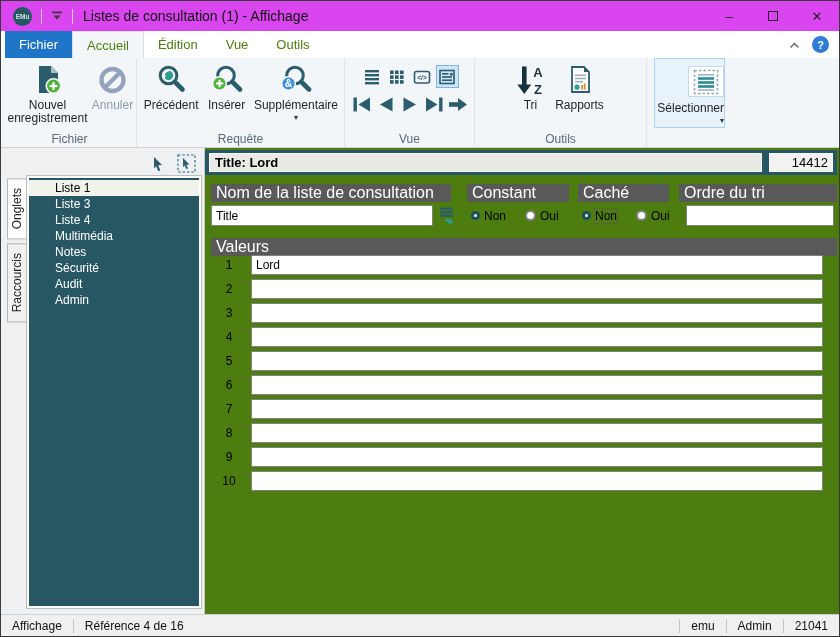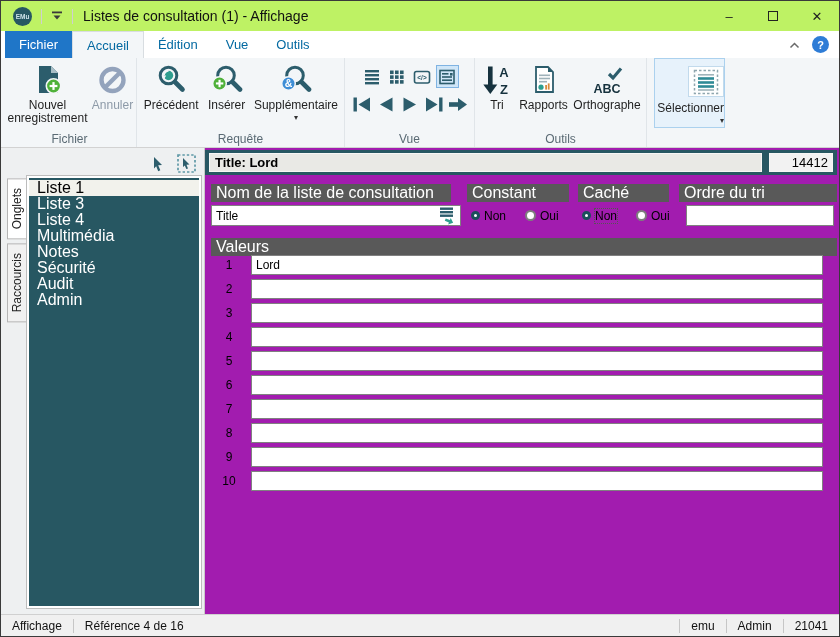--- a/index.html
+++ b/index.html
@@ -1,34 +1,34 @@
 <!DOCTYPE html>
 <html><head>
 <meta charset="utf-8">
 <style>
   * { margin:0; padding:0; box-sizing:border-box; }
   body { background:#888; font-family:"Liberation Sans", sans-serif; }
   .window { position:relative; width:840px; height:637px; background:#fff;
             border:1px solid #3a3a3a; overflow:hidden; font-size:12px; color:#1a1a1a; }
 
   
-  .titlebar { height:30px; display:flex; align-items:center; padding-left:12px; background:#bef264; }
+  .titlebar { height:30px; display:flex; align-items:center; padding-left:12px; background:#d946ef; }
   .applogo { width:19px; height:19px; border-radius:50%; background:#275762; color:#cfe3e8;
              font-size:6.5px; font-weight:bold; display:flex; align-items:center; justify-content:center; flex:0 0 auto; }
   .tsep { width:1px; height:15px; background:#cfcfcf; margin:0 9px; }
   .qat { display:flex; align-items:center; }
   .wtitle { font-size:14px; color:#111; margin-left:1px; white-space:nowrap; }
   .wbtns { margin-left:auto; display:flex; height:30px; }
   .wbtn { width:44px; height:30px; display:flex; align-items:center; justify-content:center;
           font-size:13px; color:#222; cursor:default; }
   .maxbox { width:10px; height:10px; border:1.3px solid #222; display:block; }
 
   
   .tabrow { height:27px; background:#fff; display:flex; align-items:stretch; position:relative; }
-  .rtab { padding:0 14px; display:flex; align-items:center; font-size:13px; color:#0369a1; }
+  .rtab { padding:0 14px; display:flex; align-items:center; font-size:13px; color:#4d7c0f; }
   .rtab.file { background:#1F76C8; color:#fff; margin-left:4px; }
   .rtab.active { background:#f3f6f8; border:1px solid #d8dde1; border-bottom:none; }
   .tab-extra { position:absolute; right:10px; top:0; height:27px; display:flex; align-items:center; gap:12px; }
   .helpbtn { width:17px; height:17px; border-radius:50%; background:#2E7CD6; color:#fff;
              font-size:11px; font-weight:bold; display:flex; align-items:center; justify-content:center; }
 
   
   .ribbon { height:90px; background:#f3f6f8; border-bottom:1px solid #d2d2d2; display:flex; padding-left:2px; }
   .rgroup { position:relative; display:flex; align-items:flex-start; justify-content:center;
             padding:4px 3px 16px; border-right:1px solid #e0e5e9; }
@@ -53,24 +53,24 @@
   
   .content { position:absolute; top:147px; bottom:22px; left:0; right:0; display:flex; }
   .leftcol { width:204px; background:#eef0f1; position:relative; border-right:1px solid #c9c9c9; }
   .selicons { position:absolute; top:6px; right:8px; display:flex; gap:11px; align-items:center; }
   .vtabs { position:absolute; left:6px; top:30px; width:20px; }
   .vtab { writing-mode:vertical-rl; transform:rotate(180deg); background:#f1f1f1; border:1px solid #b5b5b5;
           padding:9px 2px; font-size:12px; color:#222; margin-bottom:4px; text-align:center; width:20px; }
   .vtab.active { background:#fff; }
   .panel { position:absolute; left:26px; top:28px; right:3px; bottom:6px; background:#275762;
            border:2px solid #fff; outline:1px solid #bdbdbd; padding-top:2px; overflow:hidden; }
-  .pitem { height:16px; line-height:16px; padding-left:8px; color:#fff; font-size:16px; white-space:nowrap; }
+  .pitem { height:16px; line-height:16px; padding-left:26px; color:#fff; font-size:12px; white-space:nowrap; }
   .pitem.selected { background:#f2f2ec; color:#000; }
 
-  .main { flex:1; background:#a21caf; position:relative; }
+  .main { flex:1; background:#4d7c0f; position:relative; }
   .rheader { position:absolute; top:2px; left:0; right:2px; height:25px; background:#275762;
              display:flex; align-items:center; padding:0 4px; }
   .rfield1 { flex:1; height:19px; background:#e9e9e5; border:1px solid #f7f7f5; font-weight:bold;
              font-size:13px; line-height:17px; padding-left:5px; color:#000; }
   .rfield2 { width:64px; margin-left:7px; height:19px; background:#f2f2f2; border:1px solid #f7f7f5;
              font-size:13px; line-height:17px; text-align:right; padding-right:4px; color:#000; }
 
   .flabel { position:absolute; height:18px; background:#595959; color:#fff; font-size:16px;
             line-height:18px; padding-left:5px; }
   .tinput { position:absolute; top:57px; height:21px; border:1px solid #808080; font-size:12px;
@@ -285,27 +285,20 @@
           <path d="M20 3 L25 8 L20 8 Z" fill="#2C5D6C"></path>
           <rect x="11" y="10.5" width="11" height="1.6" fill="#9FB2BA"></rect>
           <rect x="11" y="13.7" width="11" height="1.6" fill="#9FB2BA"></rect>
           <rect x="11" y="16.9" width="8" height="1.6" fill="#9FB2BA"></rect>
           <circle cx="13" cy="23.2" r="2.6" fill="#2E9E8F"></circle>
           <rect x="17.2" y="21" width="1.8" height="4.6" fill="#D98A3C"></rect>
           <rect x="19.8" y="19.4" width="1.8" height="6.2" fill="#D98A3C"></rect>
         </svg>
         <span>Rapports</span>
       </div>
-      <div class="bigbtn" style="width:72px;">
-        <svg width="34" height="32" viewBox="0 0 34 32">
-          <path d="M19 10 L23 14 L31 4.5" stroke="#2C5D6C" stroke-width="3.2" fill="none"></path>
-          <text x="17" y="29" text-anchor="middle" font-size="12.5" font-weight="bold" fill="#16323E">ABC</text>
-        </svg>
-        <span>Orthographe</span>
-      </div>
       <div class="gcaption">Outils</div>
     </div>
 
     <div class="selectbtn">
       <div class="seliconbox">
         <svg width="26" height="26" viewBox="0 0 26 26">
           <rect x="1.5" y="1.5" width="23" height="23" fill="#fdfefe" stroke="#8FA6AE" stroke-width="1.5" stroke-dasharray="2.5 2"></rect>
           <rect x="5" y="5" width="16" height="1.6" fill="#9FB4BA"></rect>
           <rect x="5" y="8.2" width="16" height="2.6" fill="#2E8A96"></rect>
           <rect x="5" y="12.2" width="16" height="2.6" fill="#2E8A96"></rect>
@@ -353,21 +346,21 @@
       <div class="rheader">
         <div class="rfield1">Title: Lord</div>
         <div class="rfield2">14412</div>
       </div>
 
       <div class="flabel" style="top:36px; left:6px; width:240px;">Nom de la liste de consultation</div>
       <div class="flabel" style="top:36px; left:262px; width:102px;">Constant</div>
       <div class="flabel" style="top:36px; left:373px; width:91px;">Caché</div>
       <div class="flabel" style="top:36px; left:474px; width:158px;">Ordre du tri</div>
 
-      <input class="tinput" style="left: 6px; width: 250px;" value="Title">
+      <input class="tinput" style="left: 6px; width: 222px;" value="Title">
       <span style="position:absolute; top:58px; left:233px;">
         <svg width="20" height="20" viewBox="0 0 20 20">
           <rect x="2" y="1.5" width="13" height="2.4" fill="#2C5D6C"></rect>
           <rect x="2" y="5" width="13" height="2.4" fill="#2C5D6C"></rect>
           <rect x="2" y="8.5" width="13" height="2.4" fill="#2C5D6C"></rect>
           <polygon points="7,13.8 11.5,13.8 11.5,11.6 15.5,15.1 11.5,18.6 11.5,16.4 7,16.4" fill="#2E9E8F" transform="rotate(22 11 15)"></polygon>
         </svg>
       </span>
 
       <div class="radgroup" style="left:266px;">

